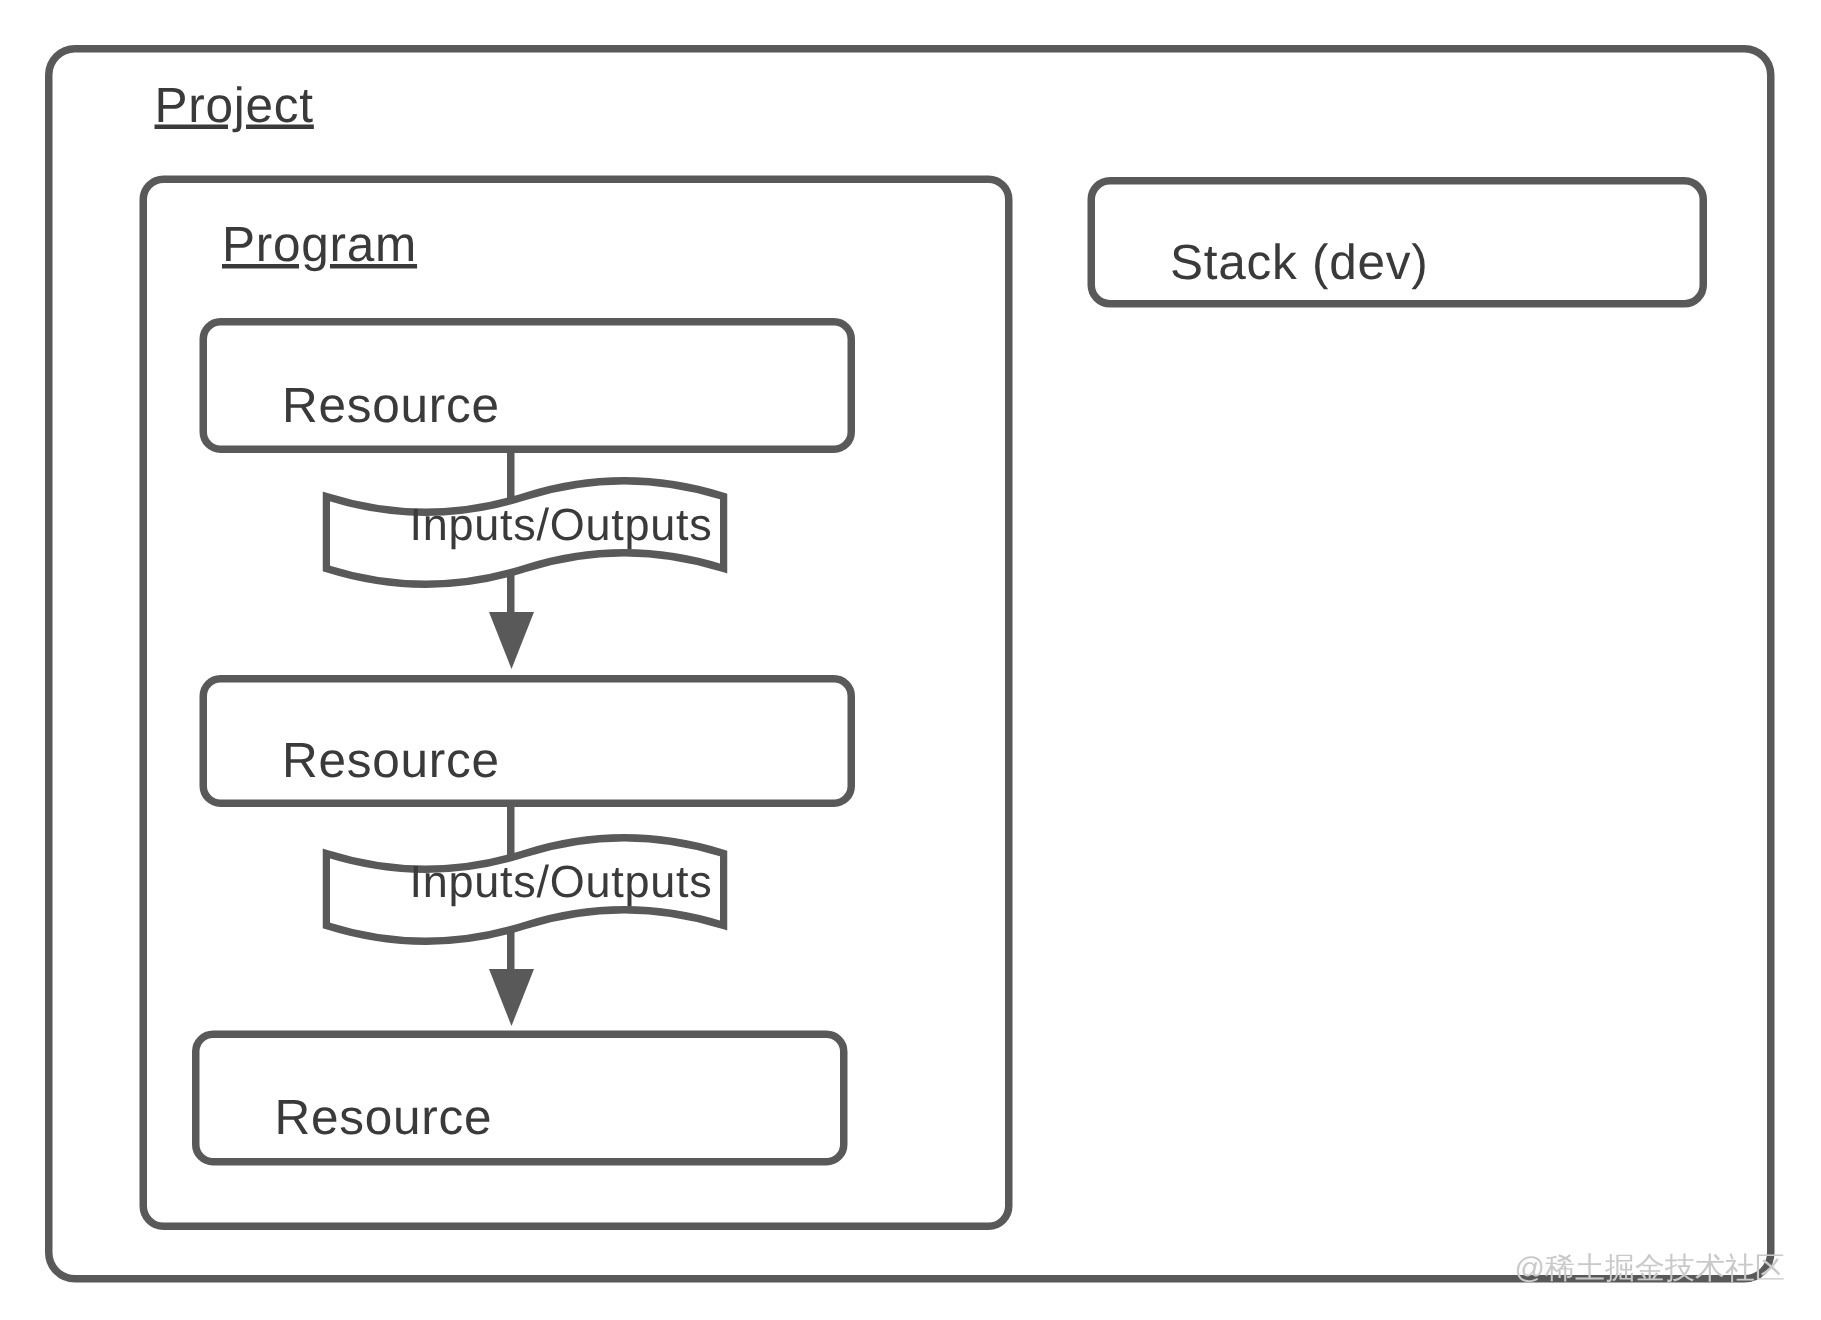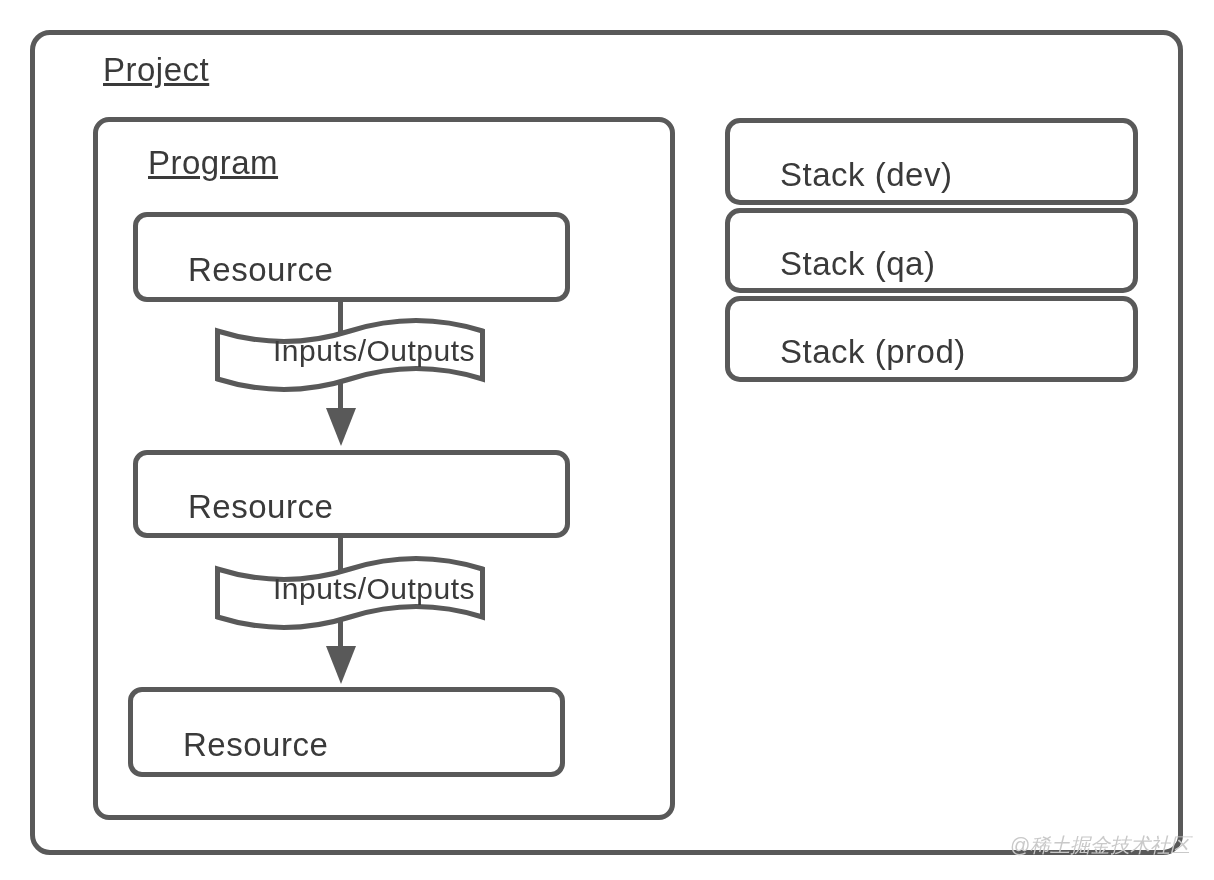--- a/index.html
+++ b/index.html
@@ -81,21 +81,20 @@
     padding-left: 48px;
   }
   .watermark {
     position: absolute;
     right: 24px;
     top: 832px;
     font-size: 20px;
     color: #c9c9c9;
     z-index: 10;
     white-space: nowrap;
-    font-style: italic;
   }
 </style>
 </head>
 <body>
 
 <div class="box" style="left:30px; top:30px; width:1153px; height:825px; border-radius:20px;">
 
   <span class="container-label" style="left:68px; top:16px;">Project</span>
 
   <div class="box" style="left:58px; top:82px; width:582px; height:703px; border-radius:16px; border-width:5px;text-align:right;">
@@ -135,23 +134,17 @@
     <div class="box node" style="left:30px; top:565px; width:437px; height:90px; border-radius:14px; z-index:2;">
       <span class="node-label">Resource</span>
     </div>
 
   </div>
 
   <div class="box node" style="left:690px; top:83px; width:413px; height:87px; border-radius:15px;">
     <span class="node-label">Stack (dev)</span>
   </div>
 
-  <div class="box node" style="left:690px; top:173px; width:413px; height:85px; border-radius:15px;">
-    <span class="node-label">Stack (qa)</span>
-  </div>
 
-  <div class="box node" style="left:690px; top:261px; width:413px; height:86px; border-radius:15px;">
-    <span class="node-label">Stack (prod)</span>
-  </div>
 
 </div>
 
 <span class="watermark">@稀土掘金技术社区</span>
 
 </body></html>

